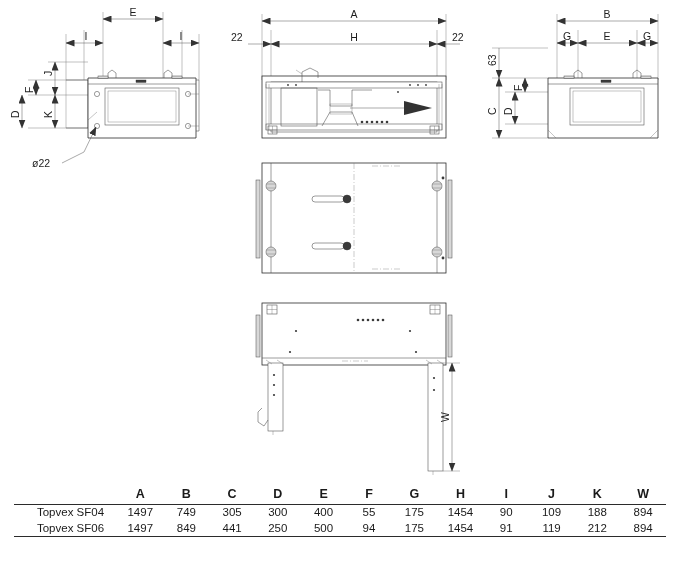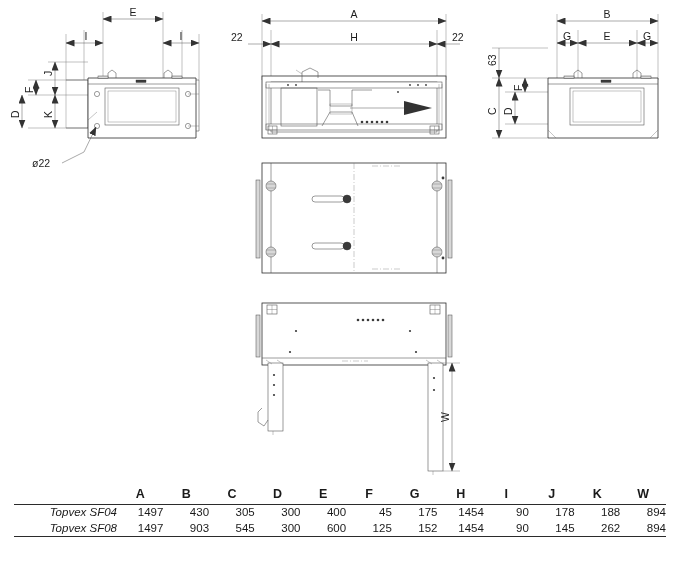--- a/index.html
+++ b/index.html
@@ -40,24 +40,24 @@
   }
   #spec-table th,#spec-table td{padding:0;}
   #spec-table thead th{
     font-weight:700;font-size:12.5px;text-align:center;
     padding-bottom:2px;line-height:15px;
   }
   #spec-table thead th.model-head{text-align:left;}
   #spec-table thead tr{border-bottom:1px solid #2b2b2b;}
   #spec-table tbody tr:last-child{border-bottom:1px solid #2b2b2b;}
   #spec-table tbody td{
-    text-align:right;line-height:15.5px;height:15.5px;
+    text-align:center;line-height:15.5px;height:15.5px;
     font-size:11.5px;
   }
-  #spec-table tbody td.model-cell{text-align:right;padding-left:10px;font-style:italic;}
+  #spec-table tbody td.model-cell{text-align:center;padding-left:10px;}
   .col-model{width:110px;}
   .col-v{width:49px;}
 </style>
 </head>
 <body>
 
 <div id="drawing-root">
 
 <svg class="dwg" viewBox="0 0 680 570" xmlns="http://www.w3.org/2000/svg">
 
@@ -462,43 +462,43 @@
       <th>I</th>
       <th>J</th>
       <th>K</th>
       <th>W</th>
     </tr>
   </thead>
   <tbody>
     <tr>
       <td class="model-cell">Topvex SF04</td>
       <td>1497</td>
-      <td>430</td>
+      <td>749</td>
       <td>305</td>
       <td>300</td>
       <td>400</td>
-      <td>45</td>
+      <td>55</td>
       <td>175</td>
       <td>1454</td>
       <td>90</td>
-      <td>178</td>
+      <td>109</td>
       <td>188</td>
       <td>894</td>
     </tr>
     <tr>
-      <td class="model-cell">Topvex SF08</td>
+      <td class="model-cell">Topvex SF06</td>
       <td>1497</td>
-      <td>903</td>
-      <td>545</td>
-      <td>300</td>
-      <td>600</td>
-      <td>125</td>
-      <td>152</td>
+      <td>849</td>
+      <td>441</td>
+      <td>250</td>
+      <td>500</td>
+      <td>94</td>
+      <td>175</td>
       <td>1454</td>
-      <td>90</td>
-      <td>145</td>
-      <td>262</td>
+      <td>91</td>
+      <td>119</td>
+      <td>212</td>
       <td>894</td>
     </tr>
   </tbody>
 </table>
 
 </div>
 
 </body></html>

